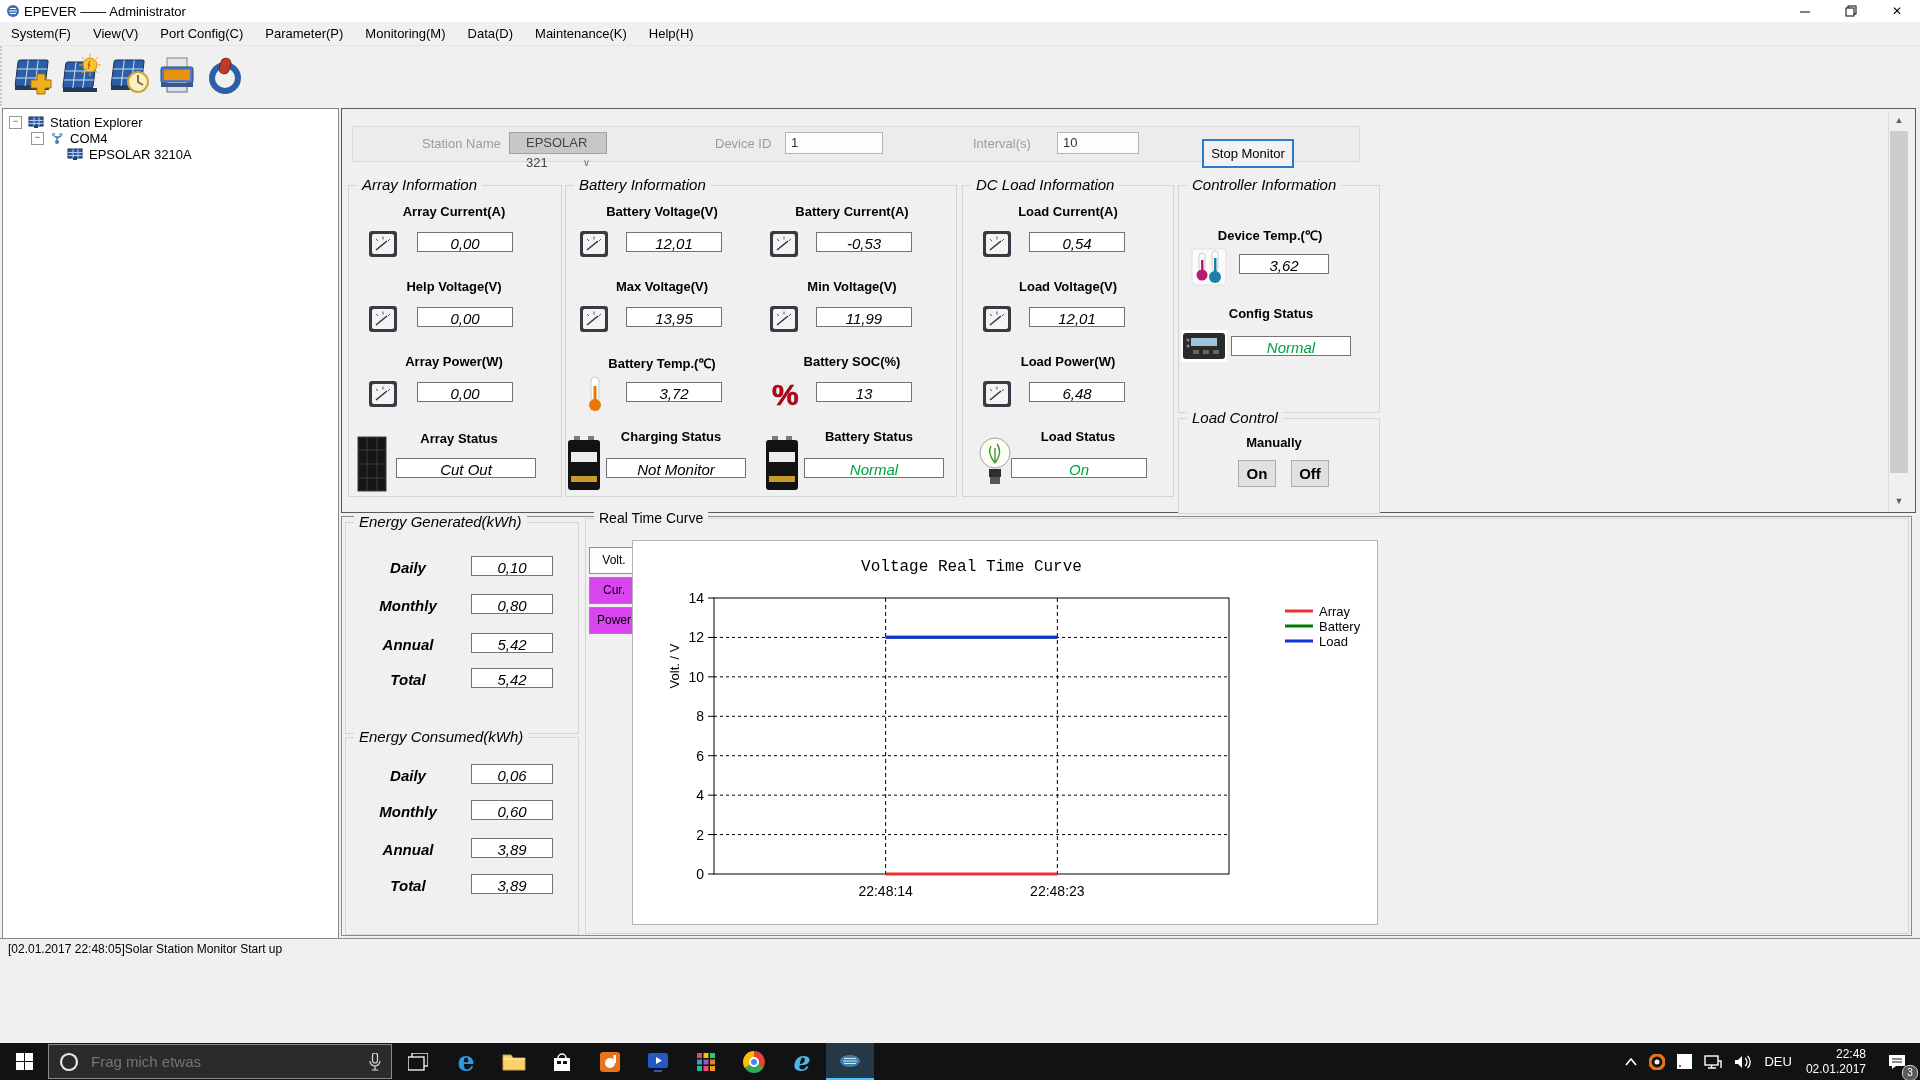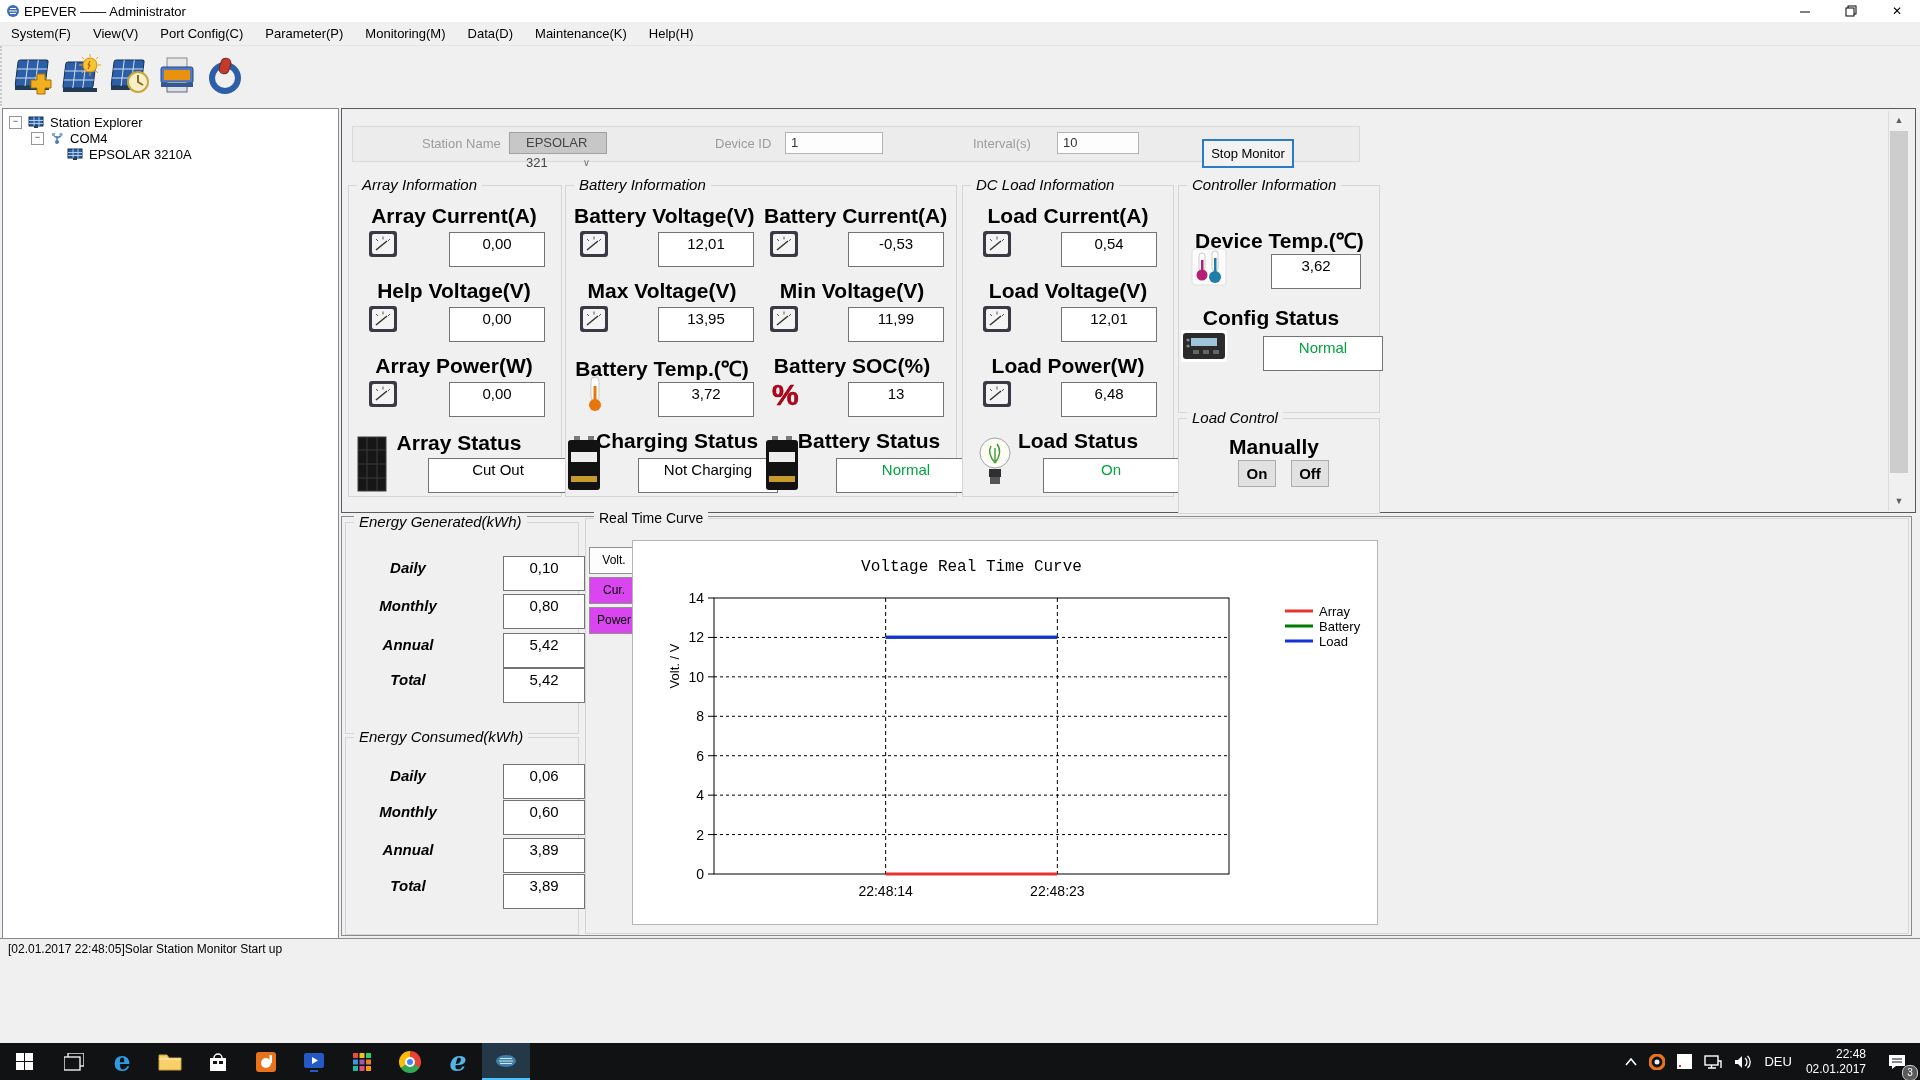--- a/index.html
+++ b/index.html
@@ -24,22 +24,22 @@
   #settingsstrip{position:absolute;left:352px;top:126px;width:1008px;height:36px;background:#ececec;border:1px solid #d9d9d9;box-sizing:border-box;}
   .dimlabel{position:absolute;font-size:13px;color:#9b9b9b;top:9px;}
   .combo{position:absolute;top:5px;height:22px;background:#c7c7c7;border:1px solid #a0a0a0;font-size:13px;color:#444;line-height:20px;padding:0 16px;box-sizing:border-box;}
   .combo .arrow{float:right;color:#777;font-size:10px;}
   .tinput{position:absolute;top:5px;height:22px;background:#fdfdfd;border:1px solid #b4b4b4;font-size:13px;color:#333;line-height:20px;padding:0 5px;box-sizing:border-box;font-family:"Liberation Sans",sans-serif;}
   #stopbtn{position:absolute;left:1202px;top:139px;width:92px;height:29px;background:#f2f2f2;border:2px solid #2a7cc7;font-size:13px;text-align:center;line-height:25px;box-sizing:border-box;}
   
   .grp{position:absolute;border:1px solid #d5d5d5;background:#f0f0f0;}
   .gt{position:absolute;top:-10px;left:8px;background:#f0f0f0;font-style:italic;font-size:15px;padding:0 5px;white-space:nowrap;}
   .gtplain{position:absolute;top:-9px;left:8px;background:#f0f0f0;font-size:14px;padding:0 5px;white-space:nowrap;}
-  .mlabel{position:absolute;font-weight:bold;font-size:21px;text-align:center;white-space:nowrap;}
-  .vbox{position:absolute;height:35px;background:#fff;border:1px solid #737373;font-size:15px;text-align:center;line-height:22px;box-sizing:border-box;margin-left:32px;}
+  .mlabel{position:absolute;font-weight:bold;font-size:13px;text-align:center;white-space:nowrap;}
+  .vbox{position:absolute;height:20px;background:#fff;border:1px solid #737373;font-style:italic;font-size:15px;text-align:center;line-height:22px;box-sizing:border-box;}
   .green{color:#00a33e;}
   .icon{position:absolute;}
   .btn{position:absolute;background:#e1e1e1;border:1px solid #adadad;font-size:15px;font-weight:bold;text-align:center;box-sizing:border-box;}
   
   .elabel{position:absolute;font-weight:bold;font-style:italic;font-size:15px;text-align:center;width:100px;}
   
   .tab{position:absolute;width:50px;height:27px;background:#d946ef;border:1px solid #909090;font-size:12px;text-align:center;line-height:25px;box-sizing:border-box;}
   .tab.active{background:#fdfdfd;}
   #chartpanel{position:absolute;left:632px;top:540px;width:746px;height:385px;background:#fff;border:1px solid #b5b5b5;box-sizing:border-box;}
   
@@ -283,21 +283,21 @@
     </svg>
   <div class="vbox" style="left:250px;top:196px;width:96px">13</div>
   <div class="mlabel" style="left:30px;top:243px;width:150px">Charging Status</div>
   <svg class="icon" style="left:0px;top:248px" width="36" height="58">
       <rect x="8" y="2" width="6" height="5" fill="#7a7a7a"></rect>
       <rect x="22" y="2" width="6" height="5" fill="#7a7a7a"></rect>
       <rect x="2" y="6" width="32" height="50" rx="3" fill="#121212"></rect>
       <rect x="5" y="18" width="26" height="10" fill="#ededed"></rect>
       <rect x="5" y="42" width="26" height="6" fill="#c59a2a"></rect>
     </svg>
-  <div class="vbox" style="left:40px;top:272px;width:140px">Not Charging</div>
+  <div class="vbox" style="left:40px;top:272px;width:140px">Not Monitor</div>
   <div class="mlabel" style="left:228px;top:243px;width:150px">Battery Status</div>
   <svg class="icon" style="left:198px;top:248px" width="36" height="58">
       <rect x="8" y="2" width="6" height="5" fill="#7a7a7a"></rect>
       <rect x="22" y="2" width="6" height="5" fill="#7a7a7a"></rect>
       <rect x="2" y="6" width="32" height="50" rx="3" fill="#121212"></rect>
       <rect x="5" y="18" width="26" height="10" fill="#ededed"></rect>
       <rect x="5" y="42" width="26" height="6" fill="#c59a2a"></rect>
     </svg>
   <div class="vbox green" style="left:238px;top:272px;width:140px">Normal</div>
 </div>
@@ -459,20 +459,30 @@
 
 <div id="taskbar">
   <div id="startbtn">
     <svg width="17" height="17">
         <rect x="0" y="0" width="8" height="8" fill="#fff"></rect>
         <rect x="9" y="0" width="8" height="8" fill="#fff"></rect>
         <rect x="0" y="9" width="8" height="8" fill="#fff"></rect>
         <rect x="9" y="9" width="8" height="8" fill="#fff"></rect>
       </svg>
   </div>
+  <div id="searchbox">
+    <svg style="margin:0 10px" width="20" height="20">
+        <circle cx="10" cy="10" r="8" fill="none" stroke="#e8e8e8" stroke-width="2.2"></circle>
+      </svg>
+    <input placeholder="Frag mich etwas" style="">
+    <svg style="margin:0 10px" width="12" height="18">
+        <rect x="3.5" y="0" width="5" height="10" rx="2.5" fill="none" stroke="#dcdcdc" stroke-width="1.2"></rect>
+        <path d="M1 8 a5 5 0 0 0 10 0 M6 13 v4 M3 17 h6" fill="none" stroke="#dcdcdc" stroke-width="1.2"></path>
+      </svg>
+  </div>
   <div style="display:flex;margin-left:2px">
     <div class="tbtile">
         <svg width="20" height="18">
           <rect x="4" y="0" width="16" height="13" fill="none" stroke="#eee" stroke-width="1.4"></rect>
           <rect x="0" y="4" width="16" height="13" fill="#101214" stroke="#eee" stroke-width="1.4"></rect>
         </svg>
       </div>
     <div class="tbtile">
         <span style="color:#2f9ae3;font-size:27px;font-weight:bold;font-family:'DejaVu Serif',serif;line-height:27px">e</span>
       </div>

